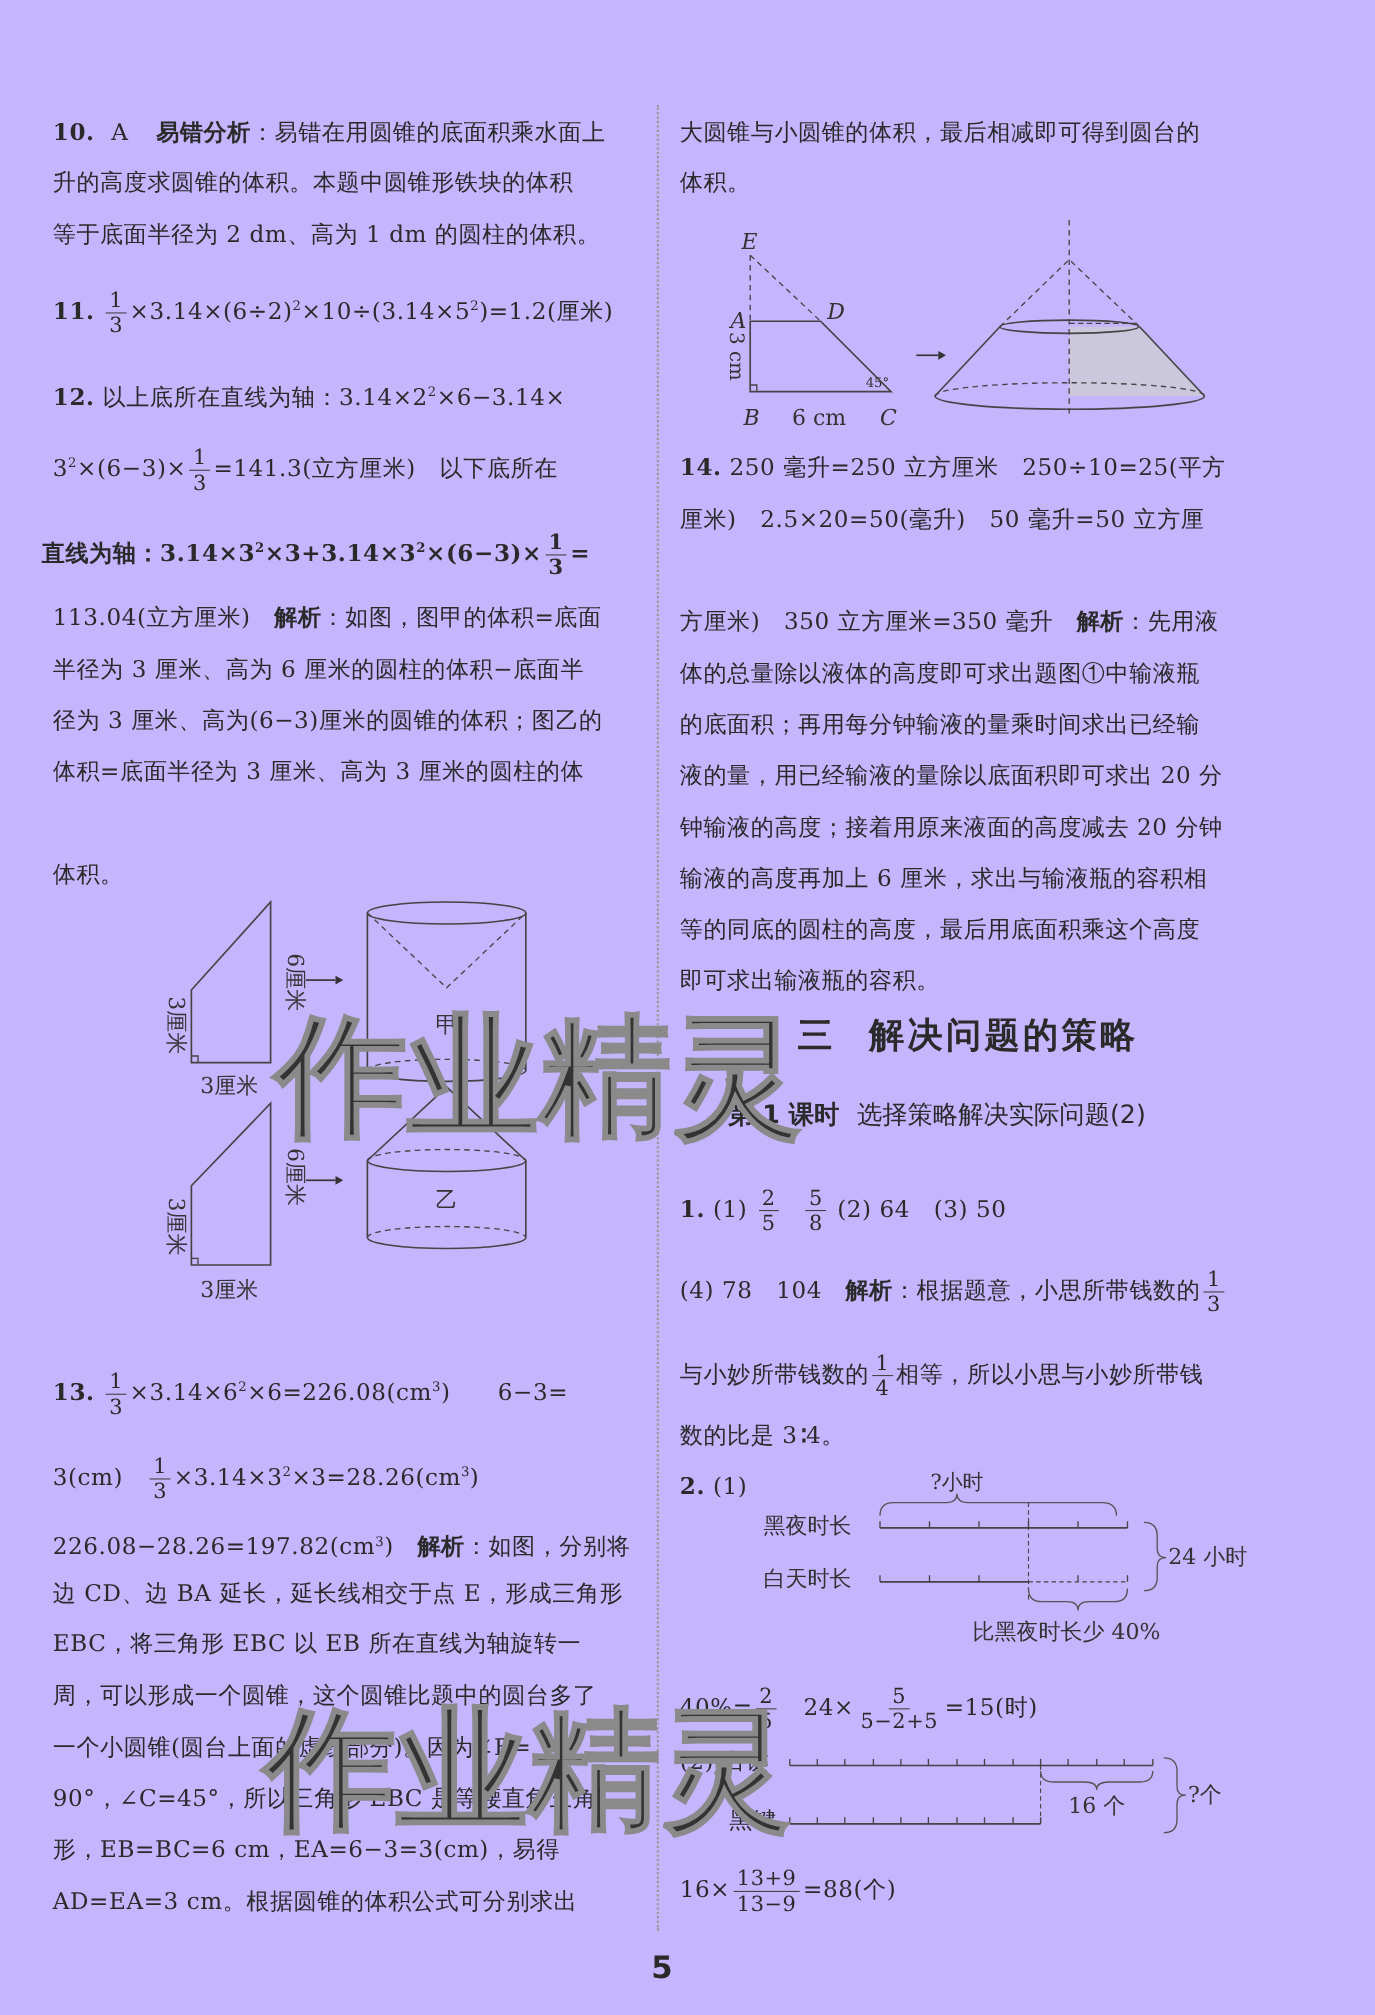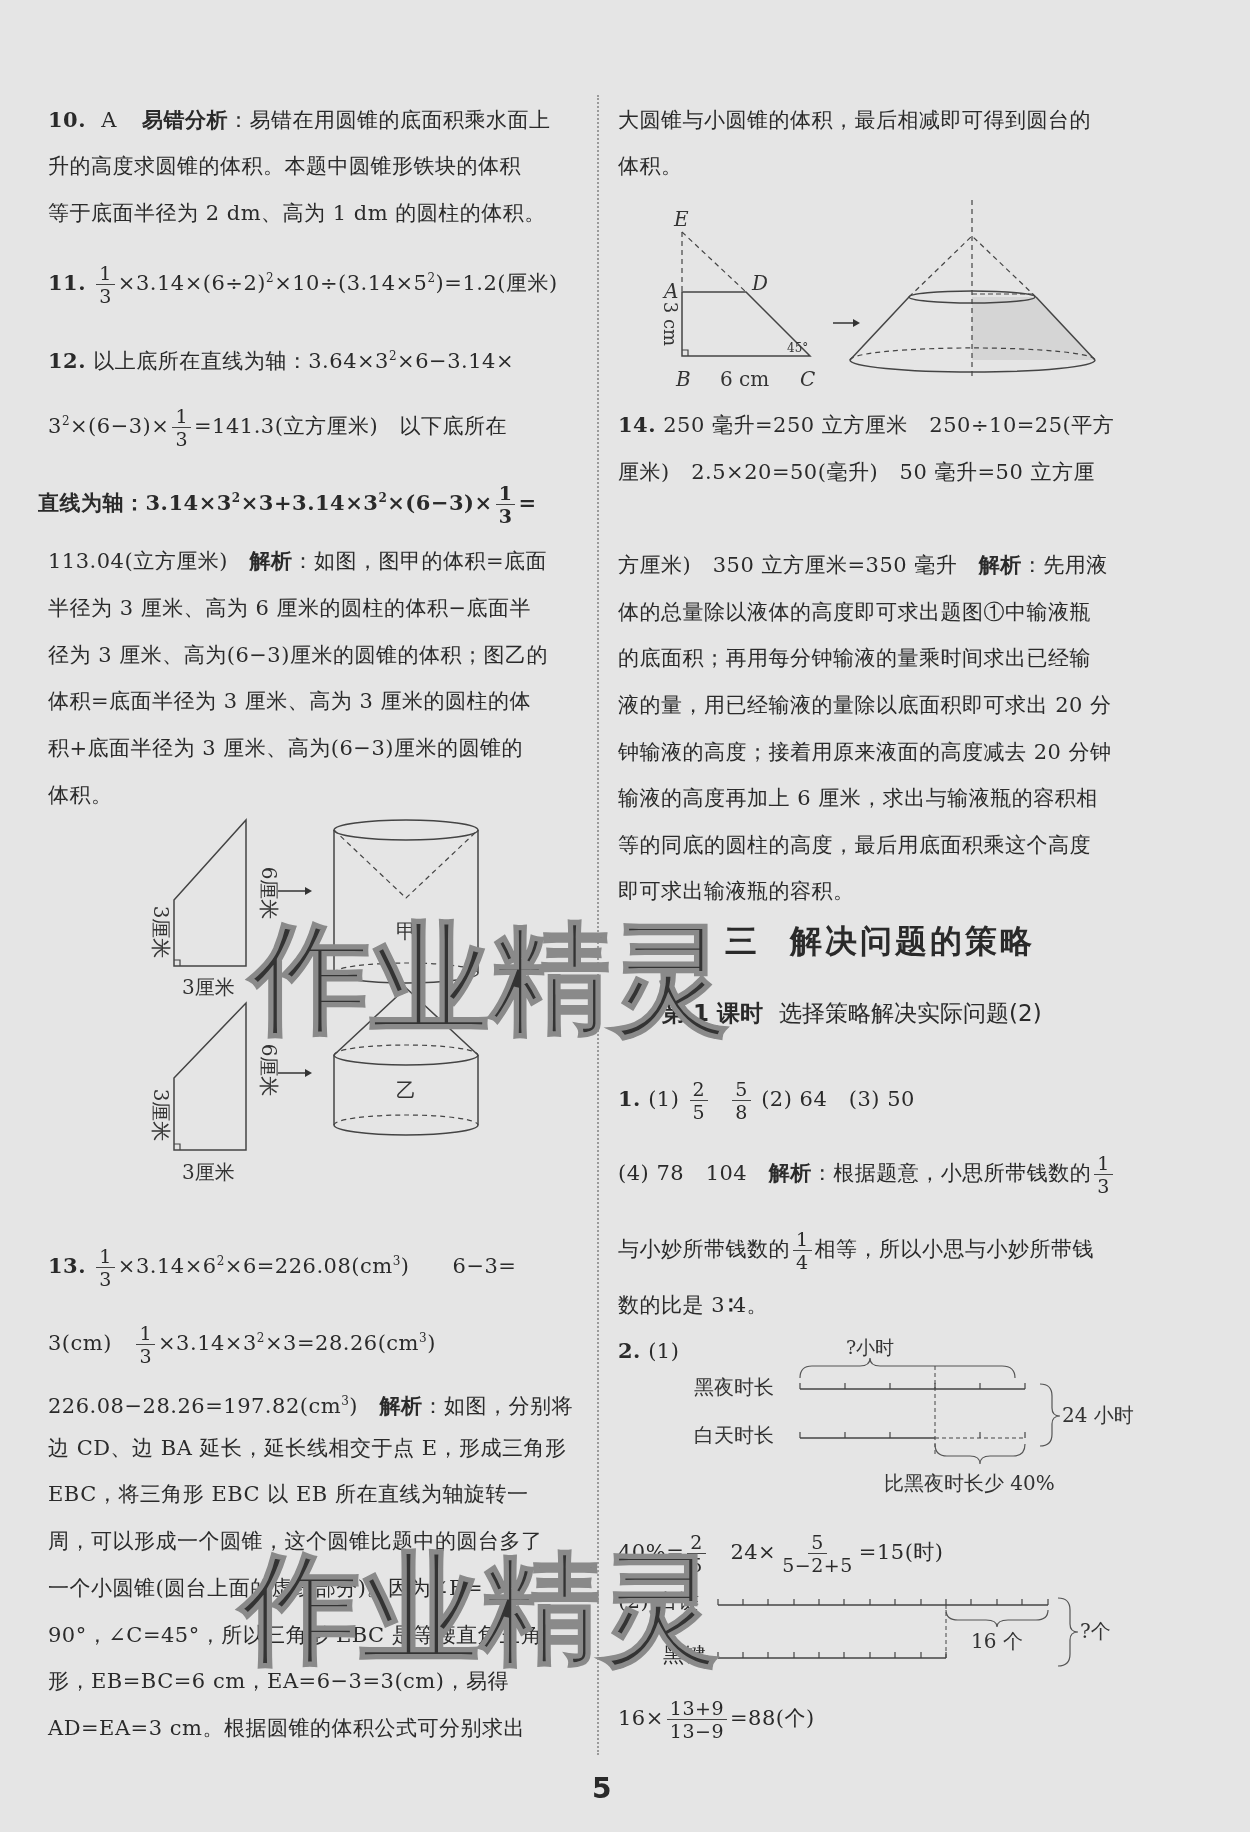--- a/index.html
+++ b/index.html
@@ -2,21 +2,21 @@
 <html><head>
 <meta charset="utf-8">
 <style>
   html, body { margin: 0; padding: 0; }
   body {
     width: 1250px; height: 1832px; position: relative; overflow: hidden;
     background: #f7f7f5;
     font-family: "DejaVu Serif", "Liberation Serif", serif;
     color: #2a2a2a;
   }
-  .page { position: absolute; left: 0; top: 0; width: 1250px; height: 1832px; background: #e5e5e5; }
+  .page { position: absolute; left: 0; top: 0; width: 1250px; height: 1832px; background: #c4b5fd; }
   .col-divider {
     position: absolute; left: 597px; top: 95px; height: 1660px;
     border-left: 2px dotted #9a9a9a;
   }
   .line {
     position: absolute; font-size: 21px; line-height: 30px; white-space: nowrap;
     letter-spacing: 0.5px;
   }
   .bold { font-weight: bold; font-family: "DejaVu Sans", "Liberation Sans", sans-serif; }
   .num { font-weight: bold; font-family: "DejaVu Serif", serif; }
@@ -61,41 +61,40 @@
   <div class="line" style="left:48px; top:262px;">
     <span class="num">11.</span>
     <span class="frac">
         <span class="n">1</span>
         <span class="d">3</span>
       </span><span>×3.14×(6÷2)</span><sup>2</sup><span>×10÷(3.14×5</span><sup>2</sup><span>)=1.2(厘米)</span>
   </div>
 
   <div class="line" style="left:48px; top:341px;">
     <span class="num">12.</span>
-    <span>以上底所在直线为轴：3.64×3</span><sup>2</sup><span>×6−3.14×</span>
+    <span>以上底所在直线为轴：3.14×2</span><sup>2</sup><span>×6−3.14×</span>
   </div>
   <div class="line" style="left:48px; top:405px;">
     <span>3</span><sup>2</sup><span>×(6−3)×</span><span class="frac">
         <span class="n">1</span>
         <span class="d">3</span>
       </span><span>=141.3(立方厘米)　以下底所在</span>
   </div>
   <div class="line" style="left:38px; top:482px;font-weight:bold;">
     <span>直线为轴：3.14×3</span><sup>2</sup><span>×3+3.14×3</span><sup>2</sup><span>×(6−3)×</span><span class="frac">
         <span class="n">1</span>
         <span class="d">3</span>
       </span><span>=</span>
   </div>
   <div class="line" style="left:48px; top:546px;">
     <span>113.04(立方厘米)　</span><span class="bold">解析</span><span>：如图，图甲的体积=底面</span>
   </div>
   <div class="line" style="left:48px; top:593px;">半径为 3 厘米、高为 6 厘米的圆柱的体积−底面半</div>
   <div class="line" style="left:48px; top:640px;">径为 3 厘米、高为(6−3)厘米的圆锥的体积；图乙的</div>
   <div class="line" style="left:48px; top:686px;">体积=底面半径为 3 厘米、高为 3 厘米的圆柱的体</div>
-  <div class="line" style="left:48px; top:733px;">积+底面半径为 3 厘米、高为(6−3)厘米的圆锥的</div>
   <div class="line" style="left:48px; top:780px;">体积。</div>
 
   <svg style="left:140px; top:820px;" width="360" height="190">
     <polygon points="34,80 106,0 106,146 34,146" fill="none" stroke="#444" stroke-width="1.5"></polygon>
     <polyline points="34,140 40,140 40,146" fill="none" stroke="#444" stroke-width="1.2"></polyline>
     <text x="14" y="112" font-size="20" transform="rotate(90 14 112)" text-anchor="middle">3厘米</text>
     <text x="122" y="73" font-size="20" transform="rotate(90 122 73)" text-anchor="middle">6厘米</text>
     <text x="42" y="174" font-size="20">3厘米</text>
     <line x1="138" y1="71" x2="165" y2="71" stroke="#333" stroke-width="1.5"></line>
     <polygon points="165,67 172,71 165,75" fill="#333"></polygon>

